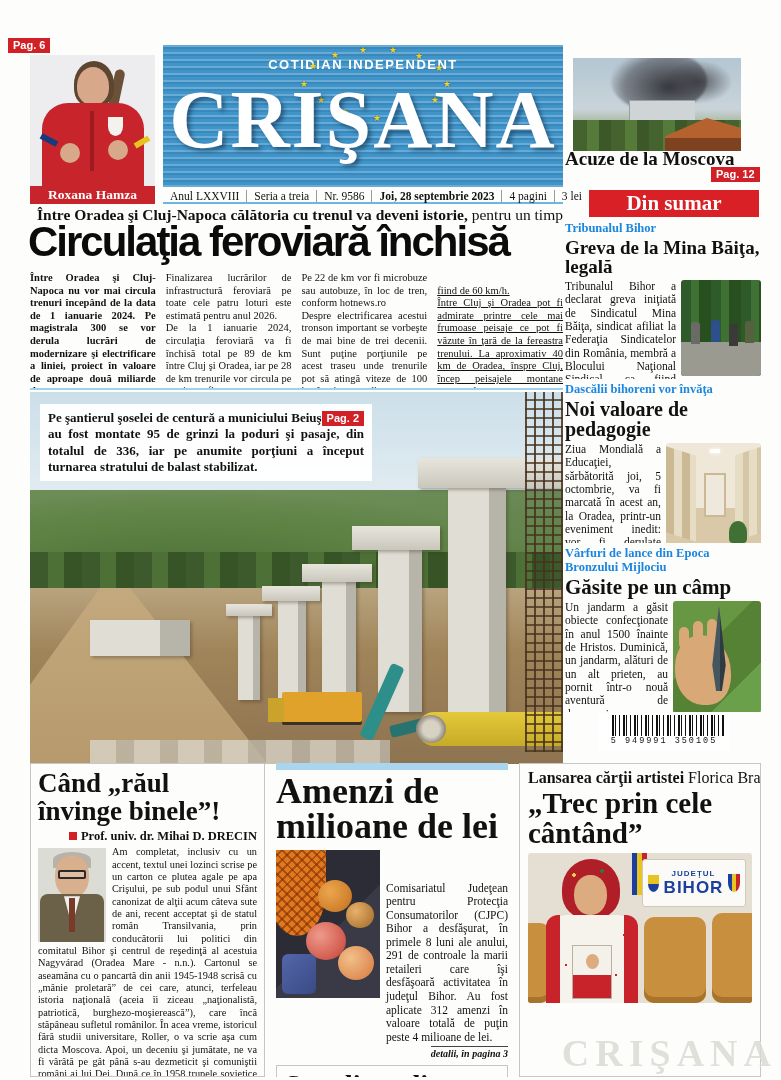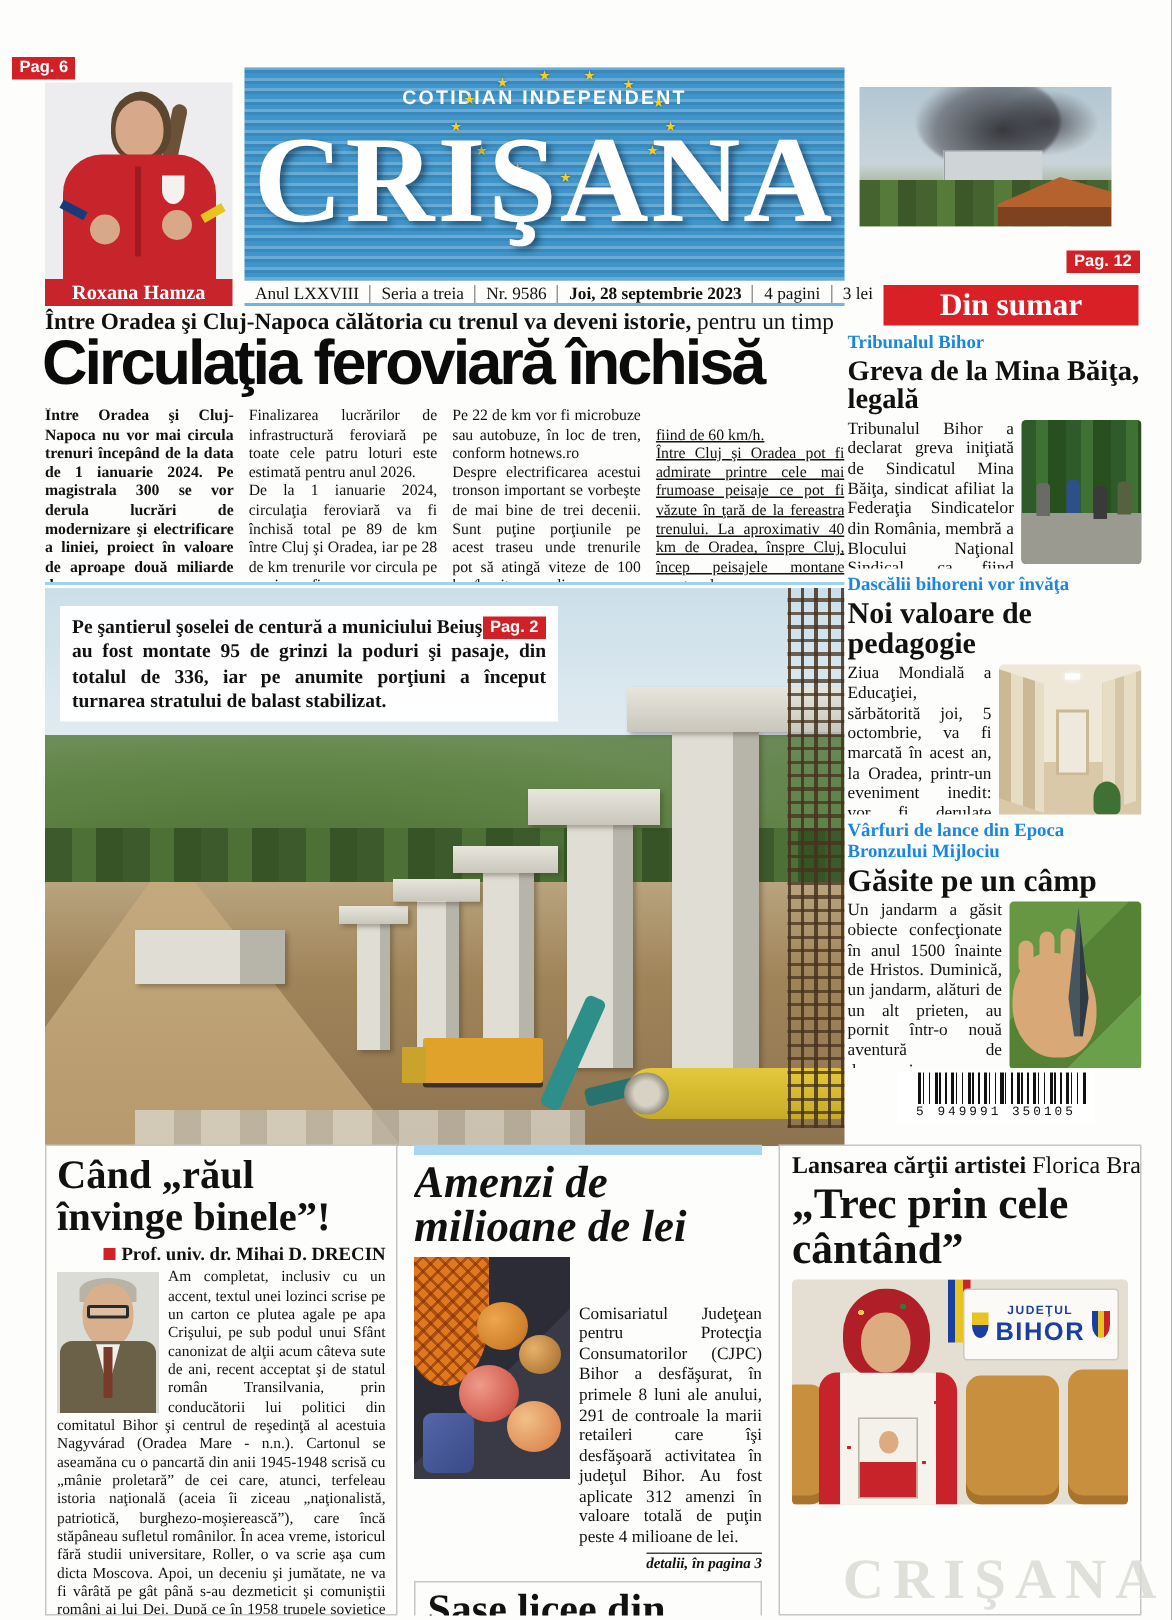--- a/index.html
+++ b/index.html
@@ -64,21 +64,21 @@
   .war-trees { position:absolute; left:0; top:62px; width:168px; height:31px;
     background:repeating-linear-gradient(90deg,#44632f 0 14px,#567a3a 14px 26px,#3c5829 26px 38px); }
   .war-roof { position:absolute; left:92px; top:60px; width:76px; height:33px;
     background:linear-gradient(180deg,#b5622f 0 60%, #7e4220 60%); clip-path:polygon(0 55%,55% 0,100% 30%,100% 100%,0 100%); }
   .acuze-hl { left:565px; top:149px; width:196px; font-size:19px; font-weight:bold; line-height:1.0; }
   .pag12 { left:711px; top:167px; }
   .din-sumar { left:589px; top:190px; width:170px; height:27px; background:#d92027; color:#fff;
     text-align:center; font-weight:bold; font-size:21px; line-height:26px; }
 
   
-  .kicker { left:30px; top:206px; width:533px; font-size:15.5px; white-space:nowrap; }
+  .kicker { left:30px; top:206px; width:533px; font-size:15.5px; white-space:nowrap;text-align:right; }
   .kicker .kb { font-weight:bold; }
   .main-hl { left:28px; top:222px; width:537px; font-family:"Liberation Sans", sans-serif;
     font-weight:bold; font-size:42px; letter-spacing:-2px; line-height:.95; white-space:nowrap; color:#0b0b0b; }
   .body-cols { left:30px; top:272px; width:533px; height:118px; display:flex; gap:10px; }
   .col { flex:1; font-size:10.5px; line-height:1.2; text-align:justify; white-space:pre-line; overflow:hidden; }
   .col.bold { font-weight:bold; }
   .rule-b { left:30px; top:388px; width:533px; height:2px; background:#9ed2ef; }
 
   
   .main-photo { left:30px; top:392px; width:533px; height:372px; overflow:hidden;
@@ -154,21 +154,21 @@
   .dr-shirt { position:absolute; left:26px; top:48px; width:16px; height:30px; background:#f2efe8; clip-path:polygon(0 0,100% 0,50% 100%); }
   .dr-tie { position:absolute; left:31px; top:50px; width:6px; height:34px; background:#7a3a2a; }
   .bl-body { font-size:10.3px; line-height:1.2; text-align:justify; }
   .note { display:block; width:fit-content; margin-left:auto; font-style:italic; font-weight:bold;
     font-size:10px; border-top:1px solid #444; padding-top:1px; margin-top:2px; white-space:nowrap; }
 
   .bm { width:232px; }
   .bluebar { height:7px; background:#a9d5ef; margin-bottom:4px; }
   .bm-kicker { font-size:17.5px; margin-bottom:2px; }
   .bm-kicker .kb { font-weight:bold; }
-  .bm-hl { font-size:30px; font-weight:bold; line-height:.98; margin-bottom:5px;font-style:italic; }
+  .bm-hl { font-size:36px; font-weight:bold; line-height:.98; margin-bottom:5px; }
   .bm-row { display:flex; gap:6px; }
   .fruit-photo { width:104px; height:148px; flex:0 0 auto; position:relative; overflow:hidden;
     background:linear-gradient(135deg,#2c2c36 0 55%, #3a3a46 55%); }
   .net { position:absolute; left:-8px; top:-6px; width:58px; height:92px; background:#e07820; border-radius:0 0 50% 50%;
     background-image:repeating-linear-gradient(45deg, rgba(120,40,0,.5) 0 2px, rgba(0,0,0,0) 2px 7px),
                      repeating-linear-gradient(-45deg, rgba(120,40,0,.5) 0 2px, rgba(0,0,0,0) 2px 7px); }
   .fr { position:absolute; border-radius:50%; }
   .bm-body { flex:1; font-size:11.5px; line-height:1.18; text-align:justify;margin-top:32px; }
   .bm-box { margin-top:6px; border:1px solid #c6c6c6; padding:5px 8px 4px; }
   .bm-box-hl { font-size:28px; font-weight:bold; line-height:1.0; }
@@ -256,20 +256,21 @@
     <span class="cell">3 lei</span>
   </div>
 
   <div class="abs war-photo">
     <div class="smoke"></div>
     <div class="smoke2"></div>
     <div class="war-building"></div>
     <div class="war-trees"></div>
     <div class="war-roof"></div>
   </div>
+  <div class="abs acuze-hl">Acuze de la Moscova</div>
   <span class="abs badge pag12">Pag. 12</span>
   <div class="abs din-sumar">Din sumar</div>
 
   <div class="abs kicker">
     <span class="kb">Între Oradea şi Cluj-Napoca călătoria cu trenul va deveni istorie,</span><span> pentru un timp</span>
   </div>
   <div class="abs main-hl">Circulaţia feroviară închisă</div>
   <div class="abs body-cols">
     <div class="col bold">Între Oradea şi Cluj-Napoca nu vor mai circula trenuri începând de la data de 1 ianuarie 2024. Pe magistrala 300 se vor derula lucrări de modernizare şi electrificare a liniei, proiect în valoare de aproape două miliarde de euro.</div>
     <div class="col">Finalizarea lucrărilor de infrastructură feroviară pe toate cele patru loturi este estimată pentru anul 2026.

